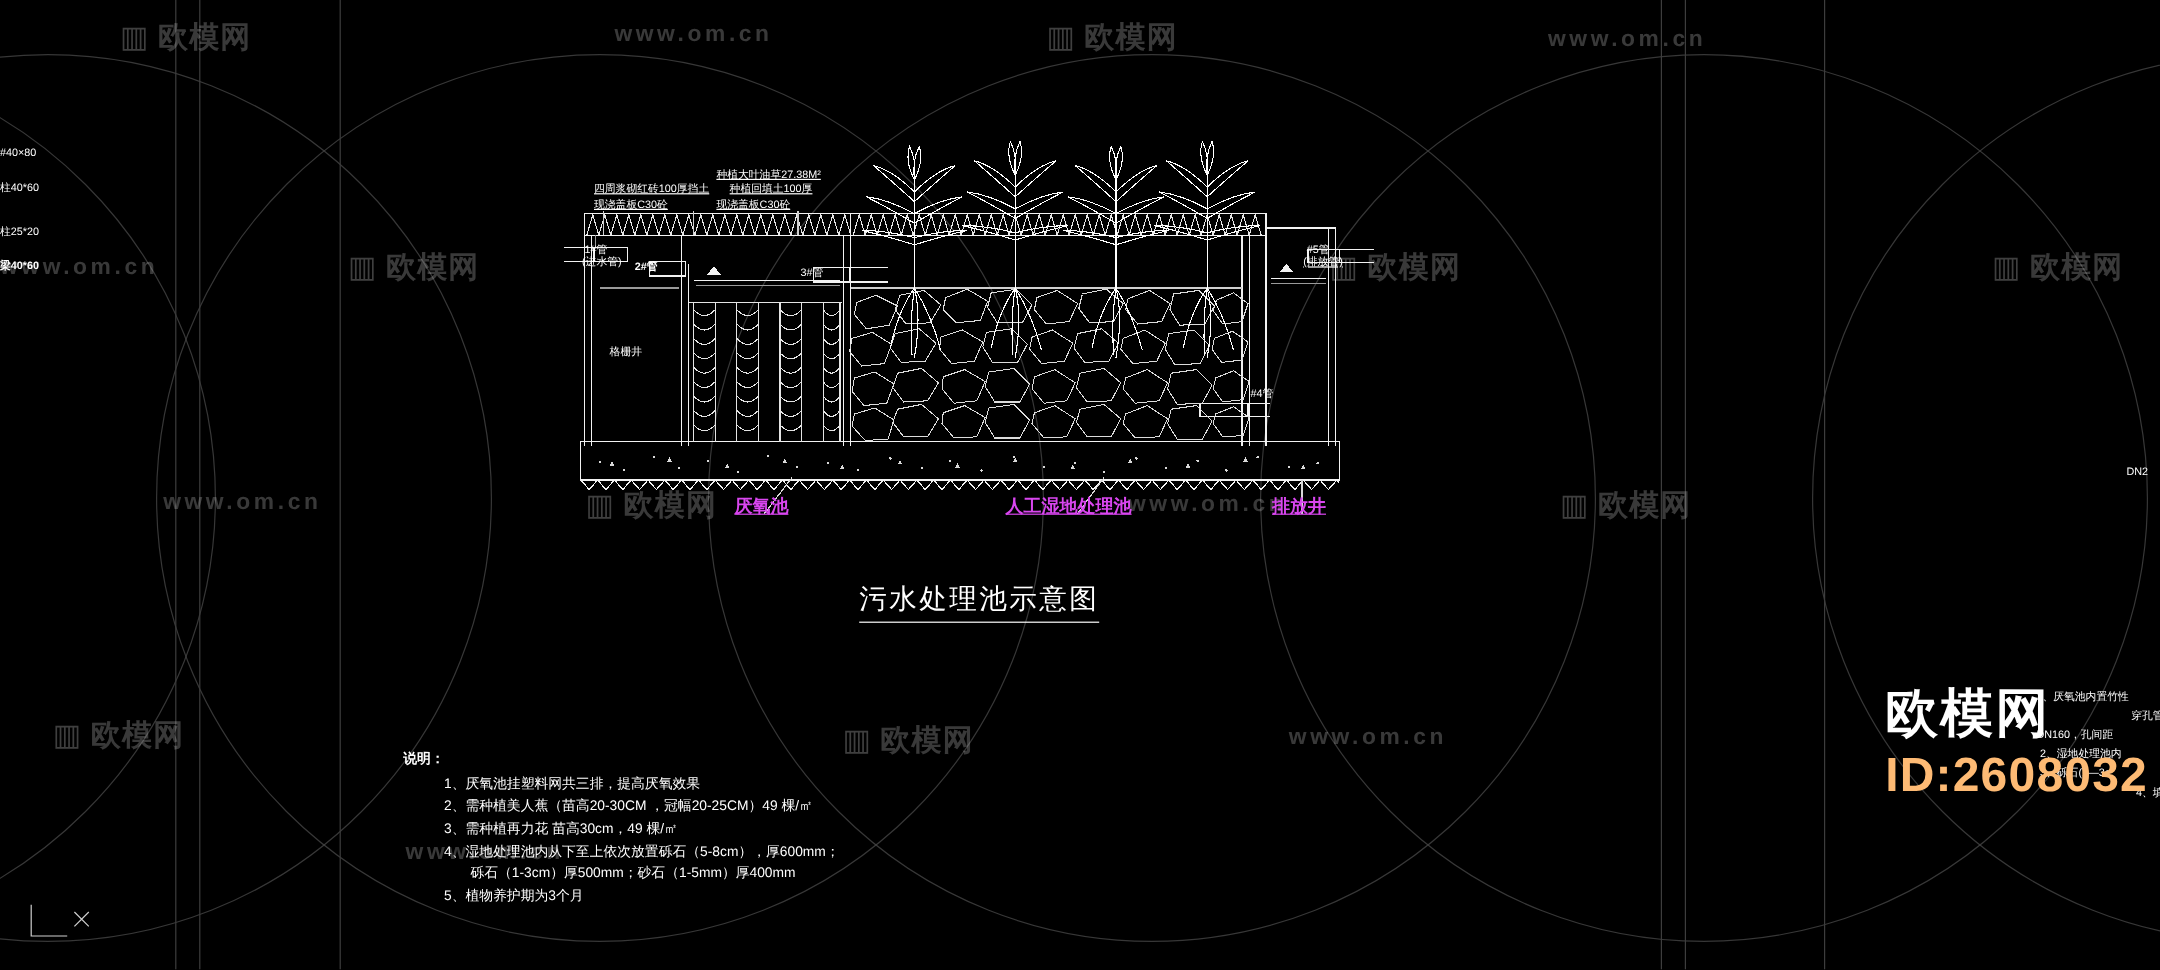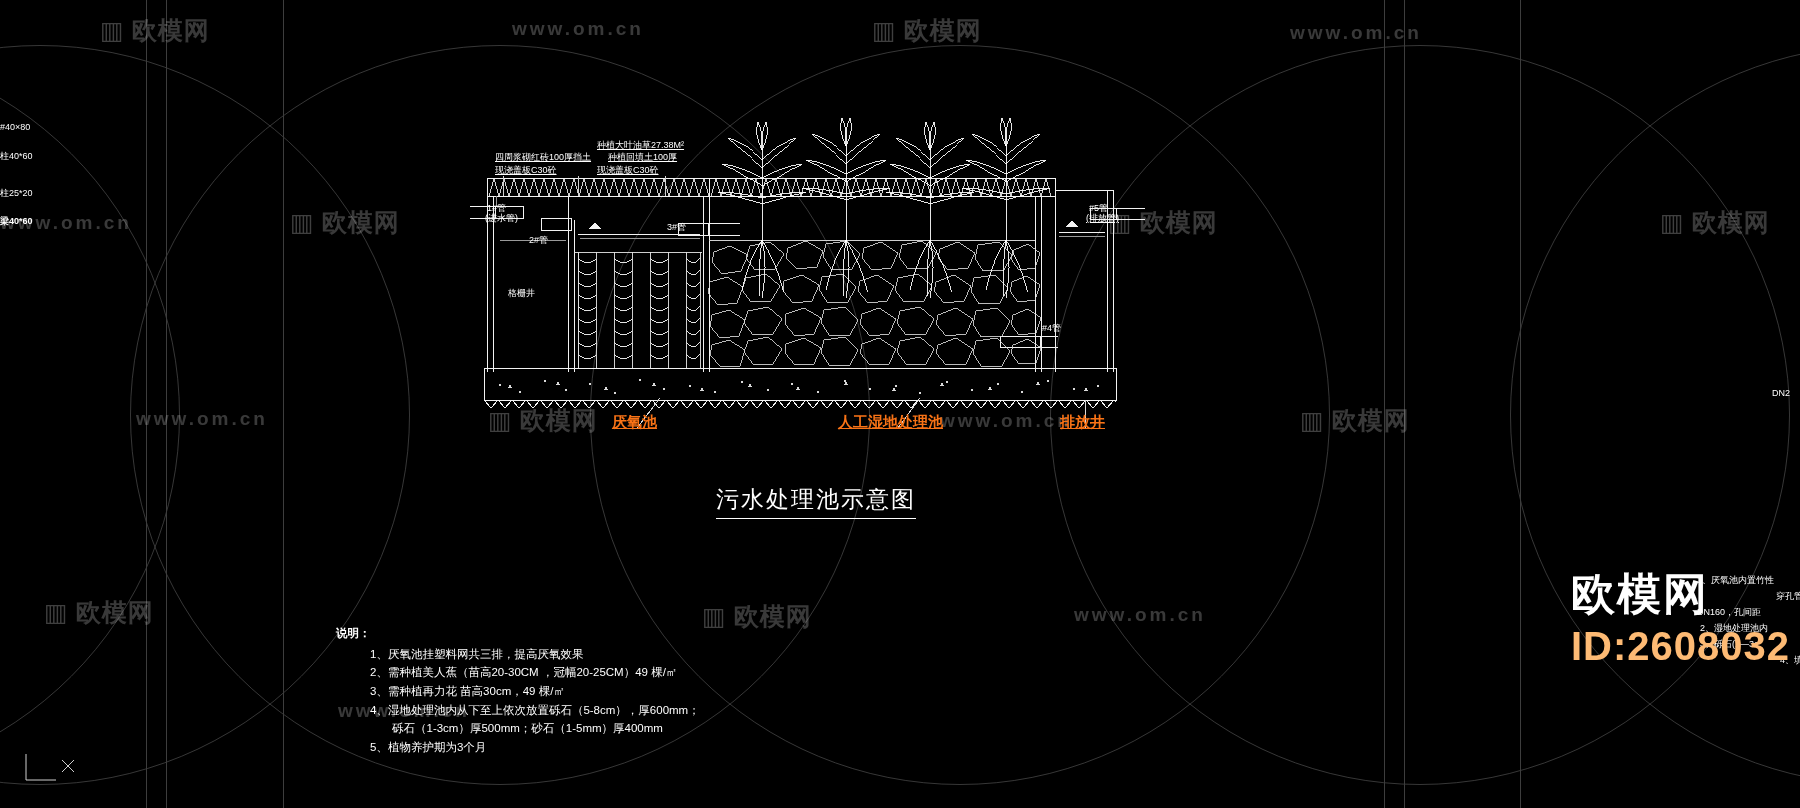--- a/index.html
+++ b/index.html
@@ -17,21 +17,21 @@
           font-family:"DejaVu Sans",sans-serif;}
   
   .arc{position:absolute;border:1px solid #4a4a4a;border-radius:50%;
        opacity:.75;box-sizing:border-box;}
   .vline{position:absolute;top:0;bottom:0;width:1px;background:#3d3d3d;}
 
   
   .dw{position:absolute;z-index:8;}
   .txt{position:absolute;color:#fff;white-space:nowrap;font-size:9px;line-height:1.25;}
   .txt.u{text-decoration:underline;}
-  .lbl{position:absolute;color:#f97316;white-space:nowrap;font-size:15px;
+  .lbl{position:absolute;color:#d946ef;white-space:nowrap;font-size:15px;
        font-weight:bold;text-decoration:underline;}
   .title{position:absolute;color:#fff;white-space:nowrap;font-size:23px;
          letter-spacing:2px;border-bottom:1px solid #fff;padding-bottom:3px;}
   .note{position:absolute;color:#fff;white-space:nowrap;font-size:11.5px;
         line-height:1.62;}
   svg{display:block;overflow:visible;}
 
   
   .idpanel{position:absolute;right:0;bottom:135px;z-index:30;
            text-align:left;padding:4px 10px;}
@@ -364,21 +364,21 @@
     </svg>
 
     <div id="annos">
         <div class="txt u" style="left: 495px; top: 152px;">四周浆砌红砖100厚挡土</div>
         <div class="txt u" style="left: 495px; top: 165px;">现浇盖板C30砼</div>
         <div class="txt u" style="left: 597px; top: 140px;">种植大叶油草27.38M²</div>
         <div class="txt u" style="left: 564px; top: 152px; margin-left: 44px;">种植回填土100厚</div>
         <div class="txt u" style="left: 597px; top: 165px;">现浇盖板C30砼</div>
         <div class="txt" style="left: 487px; top: 203px;">1#管</div>
         <div class="txt" style="left: 485px; top: 213px;">(进水管)</div>
-        <div class="txt" style="left: 529px; top: 235px;">2#管</div>
+        <div class="txt" style="left: 529px; top: 217px; font-weight: bold;">2#管</div>
         <div class="txt" style="left: 667px; top: 222px;">3#管</div>
         <div class="txt" style="left: 1042px; top: 323px;">#4管</div>
         <div class="txt" style="left: 1089px; top: 203px;">#5管</div>
         <div class="txt" style="left: 1086px; top: 213px; text-decoration: underline;">(排放管)</div>
         <div class="txt" style="left: 508px; top: 288px;">格栅井</div>
         <div class="txt" style="left: 0px; top: 122px;">#40×80</div>
         <div class="txt" style="left: 0px; top: 151px;">柱40*60</div>
         <div class="txt" style="left: 0px; top: 188px;">柱25*20</div>
         <div class="txt" style="left: 0px; top: 216px; font-weight: bold;">梁40*60</div>
         <div class="txt" style="left: 1772px; top: 388px;">DN2</div>

